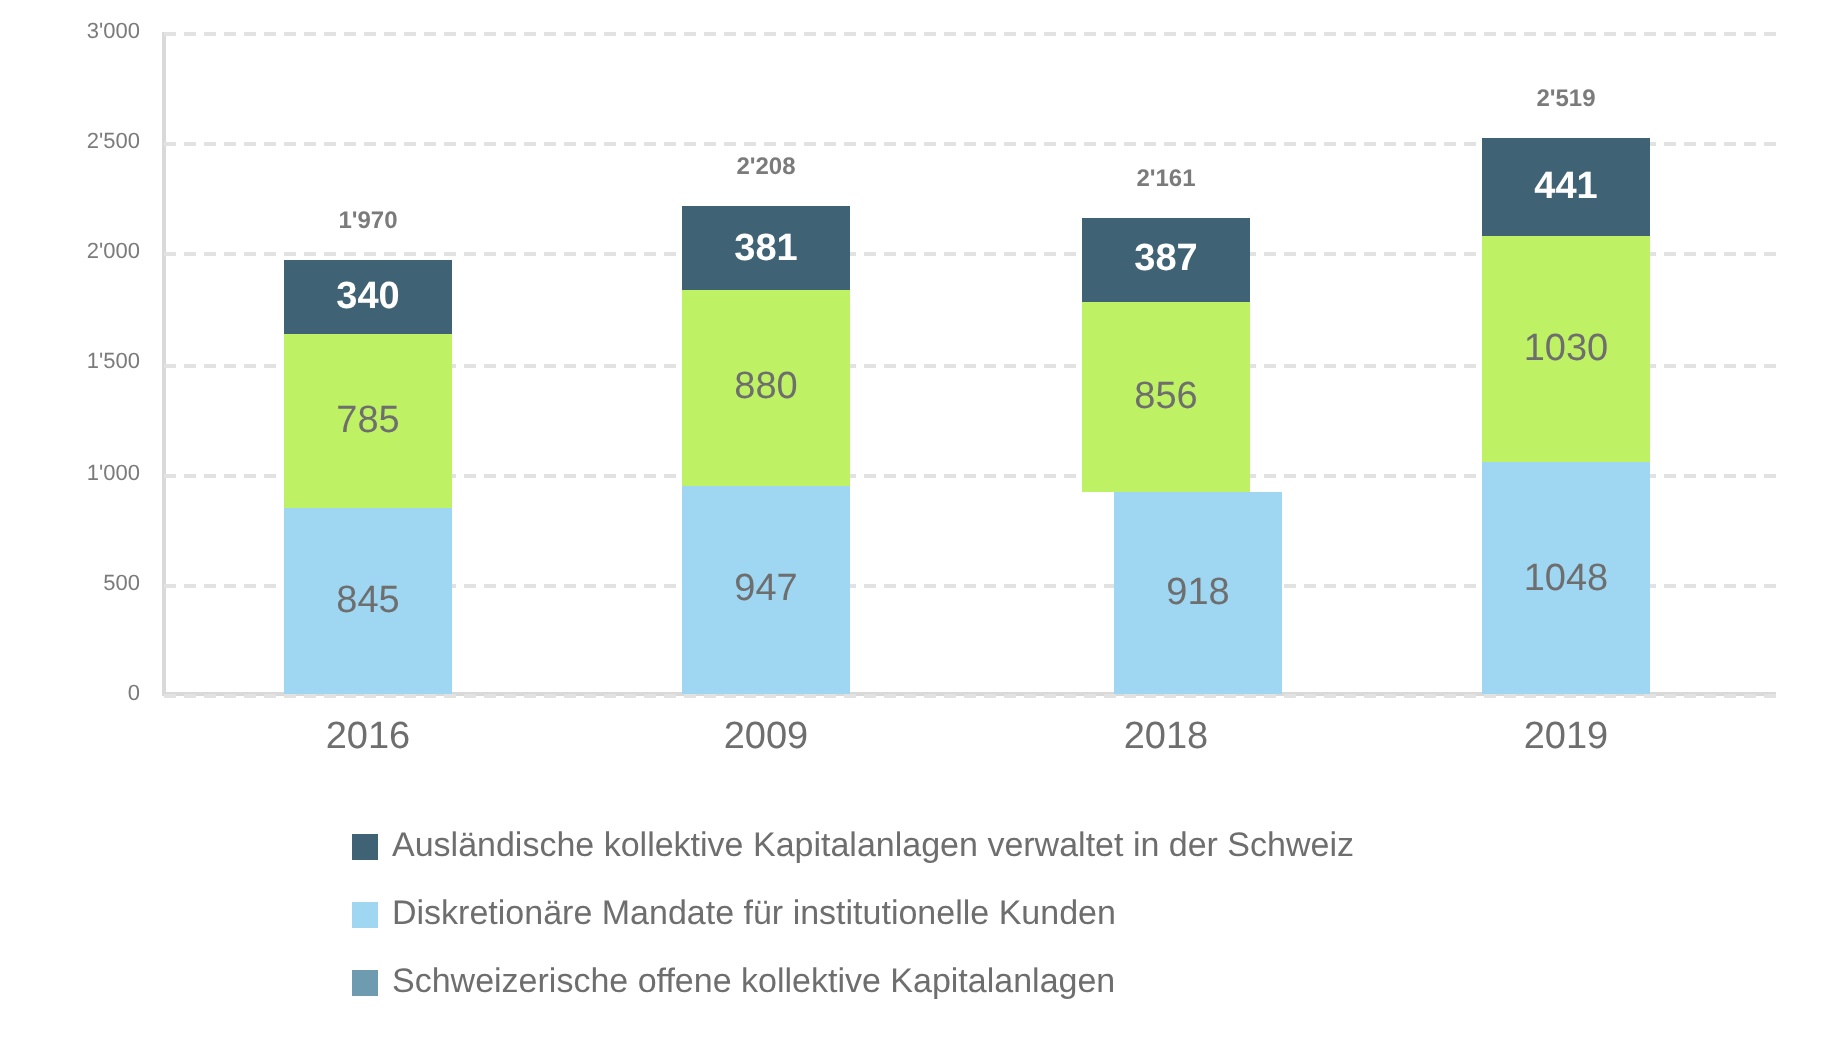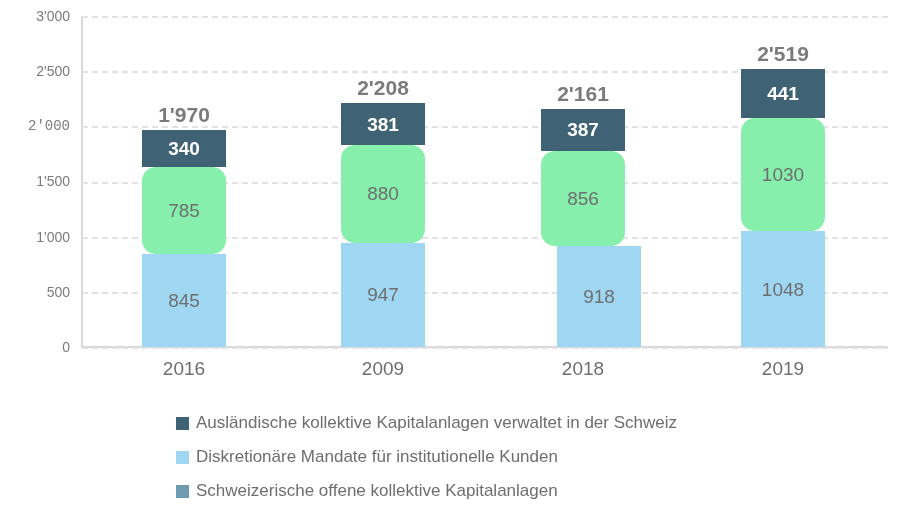--- a/index.html
+++ b/index.html
@@ -55,21 +55,21 @@
     height: 0;
     border-top: 2px dashed #e2e2e2;
   }
 
   
   .y-tick {
     position: absolute;
     right: 844px;      
     width: 70px;
     text-align: right;
-    font-size: 14px;
+    font-size: 11px;
     color: #7b7b7b;
     font-family: "Liberation Sans", sans-serif;
     line-height: 17px;
   }
 
   
   .bar-group {
     position: absolute;
     bottom: 0;
     width: 84px;
@@ -81,39 +81,39 @@
     align-items: center;
     justify-content: center;
     box-sizing: border-box;
   }
   .seg-label {
     font-size: 19px;
     line-height: 19px;
     white-space: nowrap;
   }
   .seg-dark  { background: #3f6274; }
-  .seg-mid   { background: #86efac; border-radius: 14px; }
+  .seg-mid   { background: #bef264; }
   .seg-light { background: #9fd7f3; }
 
   .seg-dark .seg-label {
     color: #ffffff;
     font-weight: bold;
   }
   .seg-mid .seg-label,
   .seg-light .seg-label {
     color: #6e6e6e;
     font-weight: normal;
   }
 
   .total-label {
     position: absolute;
     width: 140px;
     left: -28px;
     text-align: center;
-    font-size: 21px;
+    font-size: 12px;
     font-weight: bold;
     color: #7b7b7b;
     white-space: nowrap;
   }
 
   
   .x-tick {
     position: absolute;
     top: 358px;
     width: 160px;
@@ -212,21 +212,21 @@
         <span class="seg-label">1030</span>
       </div>
       <div class="seg seg-light" style="height:115.65px;">
         <span class="seg-label">1048</span>
       </div>
     </div>
   </div>
 
   <div class="y-tick" style="top:8px;">3'000</div>
   <div class="y-tick" style="top:63px;">2'500</div>
-  <div class="y-tick" style="top:118px;font-family:Liberation Mono, monospace;">2'000</div>
+  <div class="y-tick" style="top:118px;">2'000</div>
   <div class="y-tick" style="top:173px;">1'500</div>
   <div class="y-tick" style="top:229px;">1'000</div>
   <div class="y-tick" style="top:284px;">500</div>
   <div class="y-tick" style="top:339px;">0</div>
 
   <div class="x-tick" style="left:104px;">2016</div>
   <div class="x-tick" style="left:303px;">2009</div>
   <div class="x-tick" style="left:503px;">2018</div>
   <div class="x-tick" style="left:703px;">2019</div>
 

